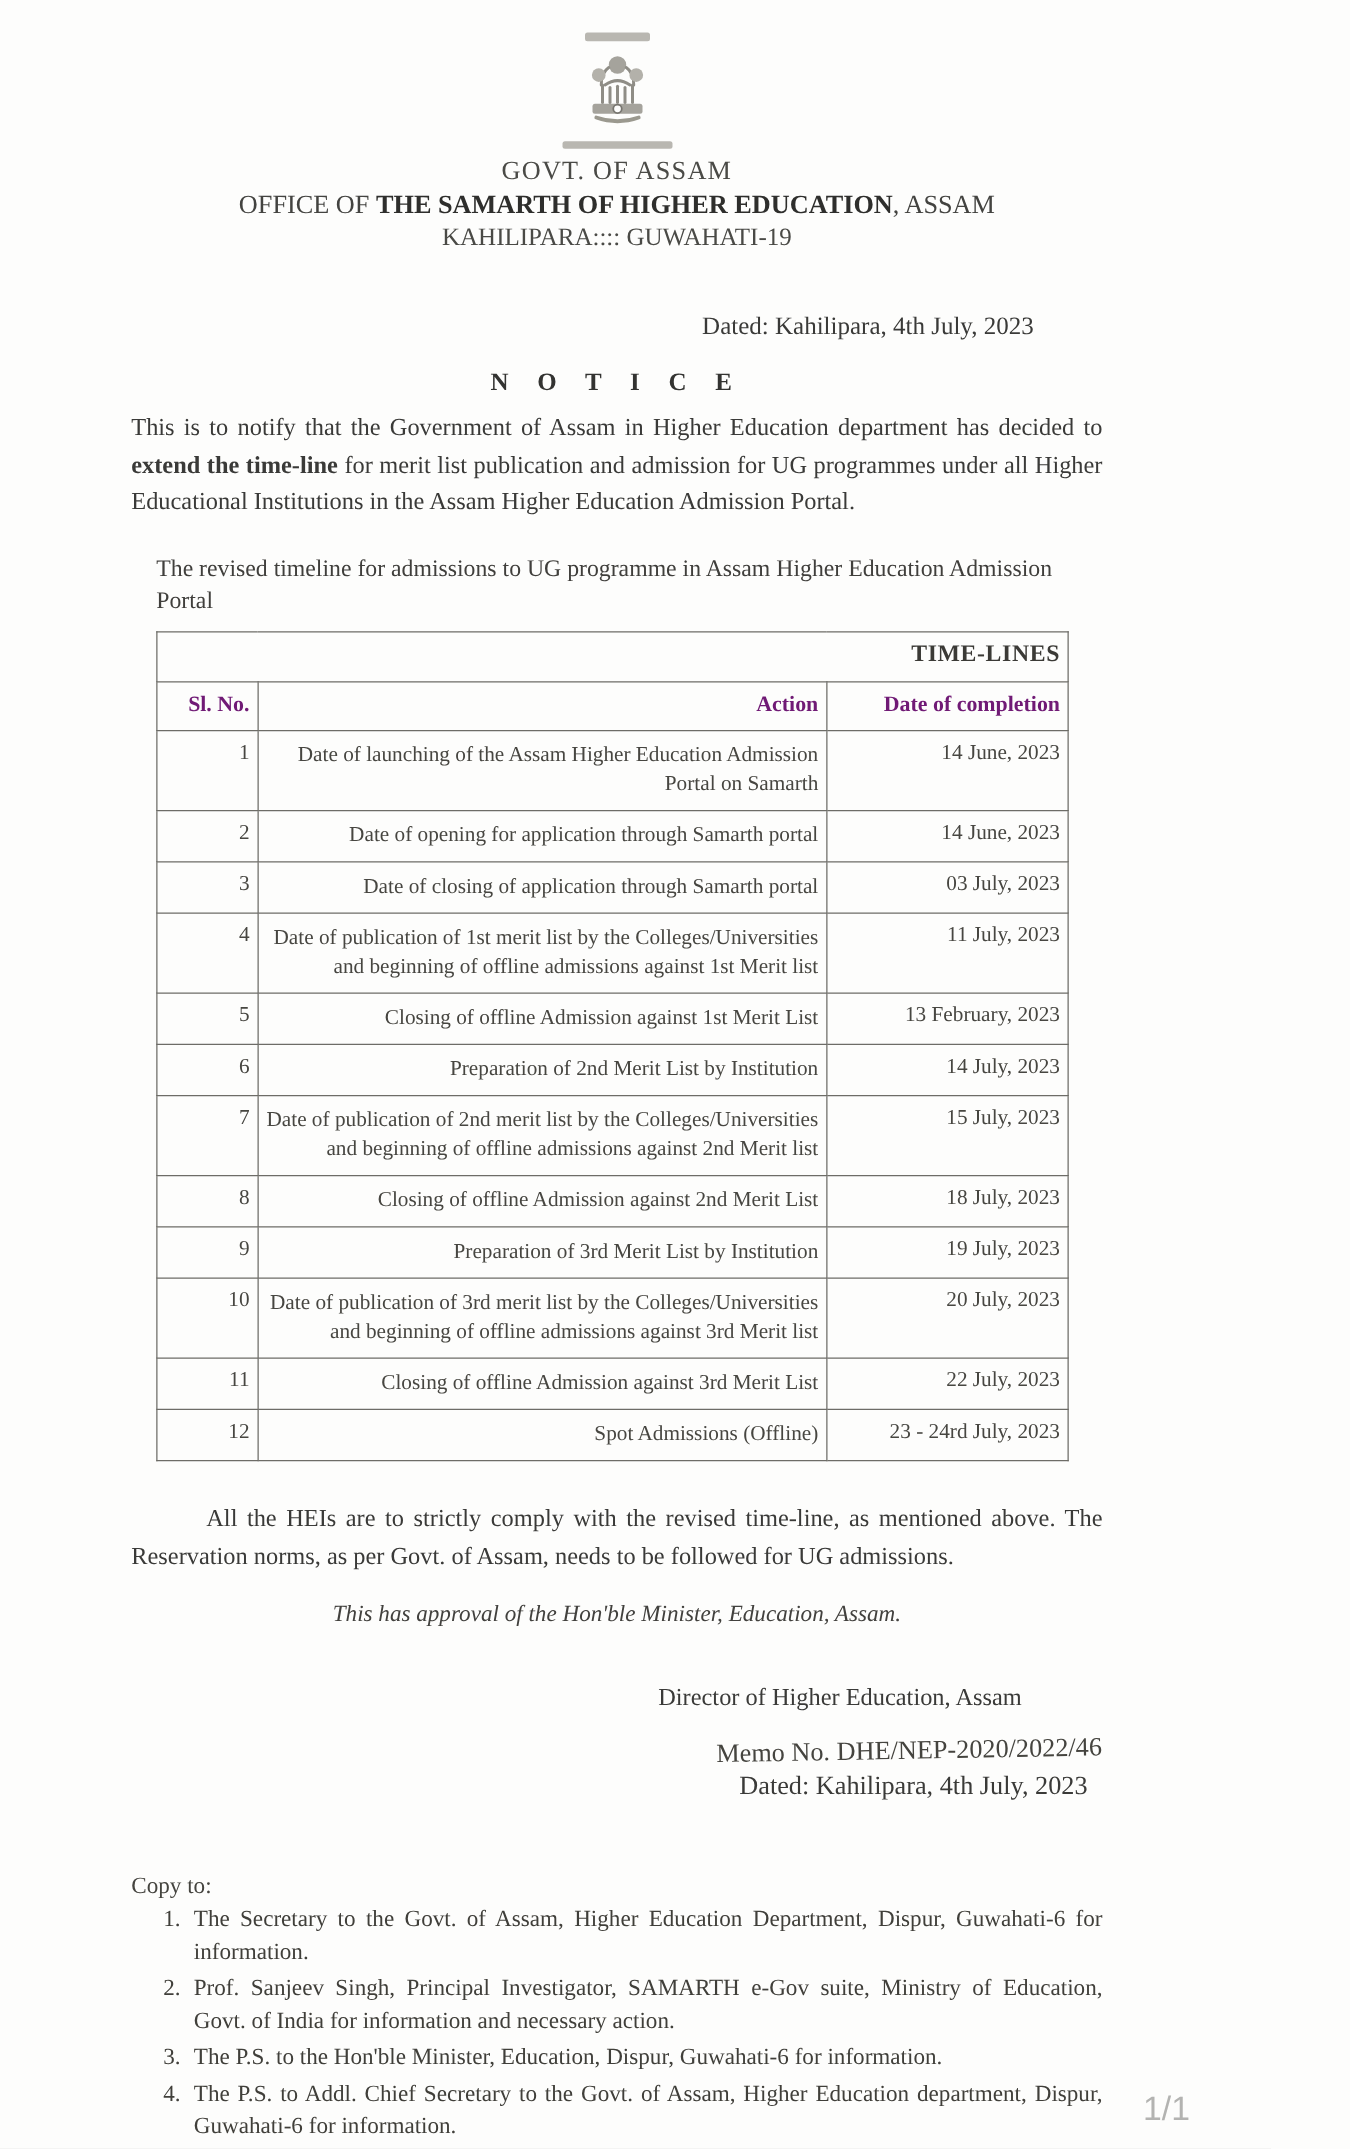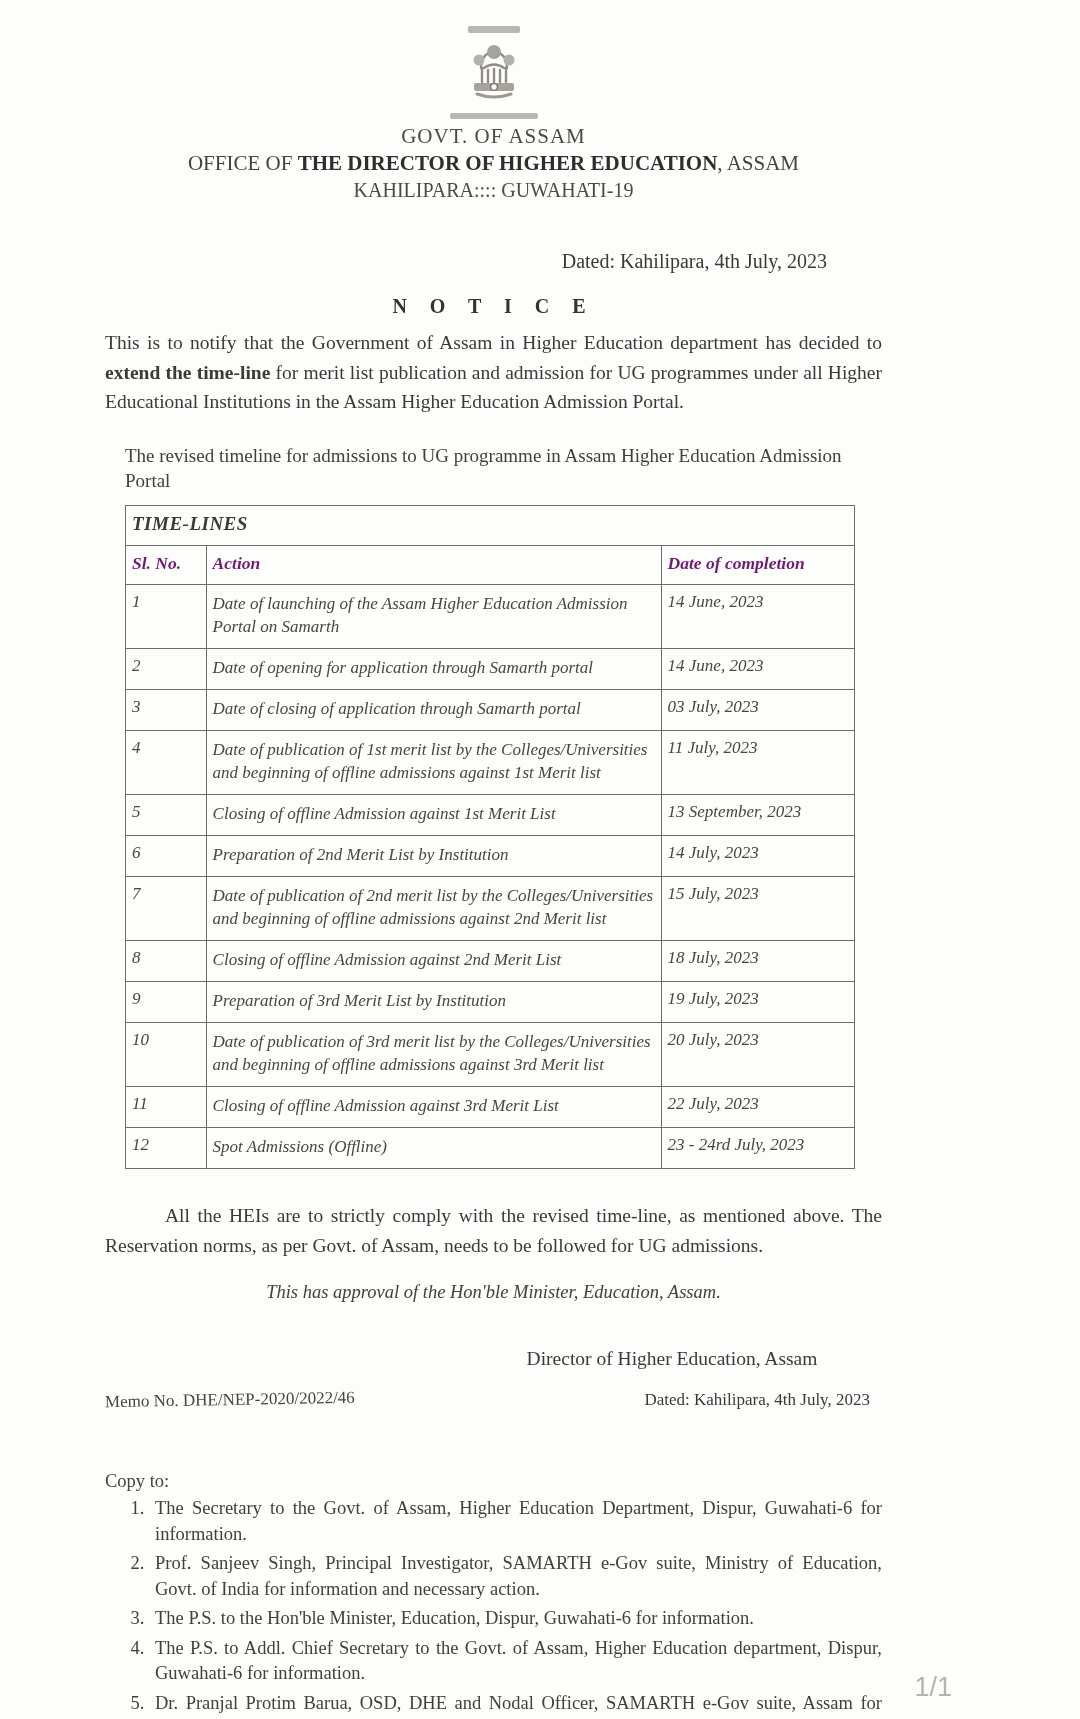--- a/index.html
+++ b/index.html
@@ -32,36 +32,35 @@
   .table-intro{font-size:19px;line-height:25px;margin:26px 0 0 20px;color:#403f3c;}
   
   table.timelines{
     border-collapse:collapse;
     width:730px;margin:12px 0 0 20px;
     font-size:17px;color:#474641;
   }
   table.timelines th, table.timelines td{
     border:1.5px solid #6d6c67;
     padding:7px 6px 10px 6px;
-    text-align:left;
+    text-align:right;
     vertical-align:top;
-    font-style:italic;
   }
   th.tbl-title{font-size:19px;font-weight:700;letter-spacing:0.5px;padding:6px 0 12px 0;color:#3b3a36;}
   th.colhead{font-size:17.5px;font-weight:700;color:#701a75;padding:8px 4px 12px 4px;}
   td.sl{width:72px;}
   td.action{width:473px;line-height:23px;}
   td.date{width:185px;white-space:nowrap;}
   
   .closing{font-size:19.5px;line-height:30px;text-align:justify;margin-top:32px;}
   .closing .indent{display:inline-block;width:60px;}
   .approval{font-style:italic;text-align:center;font-size:18.5px;line-height:25px;margin-top:18px;color:#42413e;}
   
   .sd-block{width:340px;margin:40px 40px 0 auto;text-align:center;font-size:19.5px;line-height:27px;}
-  .memo-row{display:flex;justify-content:space-between;align-items:center;margin-top:14px;font-size:17px;line-height:28px;}
+  .memo-row{display:flex;justify-content:space-between;align-items:flex-end;margin-top:14px;font-size:21px;line-height:28px;flex-direction:column;}
   .memo-no{transform:rotate(-1deg);color:#45443f;}
   .memo-dated{margin-right:12px;}
   
   .copy-label{margin-top:56px;font-size:18.5px;line-height:22px;color:#45443f;}
   ol.copy-list{margin:4px 0 0 22px;padding:0 0 0 22px;font-size:18.5px;line-height:25.5px;color:#403f3a;}
   ol.copy-list li{margin-bottom:4px;text-align:justify;padding-left:6px;}
   .page-indicator{position:absolute;right:128px;bottom:16px;font-size:27px;color:#b3b3b1;font-family:"Liberation Sans", sans-serif;}
 </style>
 </head>
 <body>
@@ -92,21 +91,21 @@
           <rect x="17" y="47" width="40" height="8" rx="2" fill="#a5a39c" stroke="none"></rect>
 
           <circle cx="37" cy="51" r="3.4" fill="#fdfdfc" stroke="#77756f" stroke-width="1.4"></circle>
 
           <path d="M20 58 q17 6 34 0" stroke="#9b998f" stroke-width="3"></path>
         </g>
       </svg>
       <div class="smudge caption-smudge"></div>
     </div>
     <div class="govt-line">GOVT. OF ASSAM</div>
-    <div class="office-line"><span>OFFICE OF </span><b>THE DIRECTOR OF HIGHER EDUCATION</b><span>, ASSAM</span></div>
+    <div class="office-line"><span>OFFICE OF </span><b>THE SAMARTH OF HIGHER EDUCATION</b><span>, ASSAM</span></div>
     <div class="addr-line">KAHILIPARA:::: GUWAHATI-19</div>
   </div>
 
   <div class="dated-top">Dated: Kahilipara, 4th July, 2023</div>
   <div class="notice-title">N O T I C E</div>
 
   <p class="para"><span>This is to notify that the Government of Assam in Higher Education department has decided to </span><b>extend the time-line</b><span> for merit list publication and admission for UG programmes under all Higher Educational Institutions in the Assam Higher Education Admission Portal.</span></p>
 
   <div class="table-intro">The revised timeline for admissions to UG programme in Assam Higher Education Admission Portal</div>
 
@@ -141,21 +140,21 @@
           <td class="date">03 July, 2023</td>
         </tr>
     <tr>
           <td class="sl">4</td>
           <td class="action">Date of publication of 1st merit list by the Colleges/Universities and beginning of offline admissions against 1st Merit list</td>
           <td class="date">11 July, 2023</td>
         </tr>
     <tr>
           <td class="sl">5</td>
           <td class="action">Closing of offline Admission against 1st Merit List</td>
-          <td class="date">13 September, 2023</td>
+          <td class="date">13 February, 2023</td>
         </tr>
     <tr>
           <td class="sl">6</td>
           <td class="action">Preparation of 2nd Merit List by Institution</td>
           <td class="date">14 July, 2023</td>
         </tr>
     <tr>
           <td class="sl">7</td>
           <td class="action">Date of publication of 2nd merit list by the Colleges/Universities and beginning of offline admissions against 2nd Merit list</td>
           <td class="date">15 July, 2023</td>

